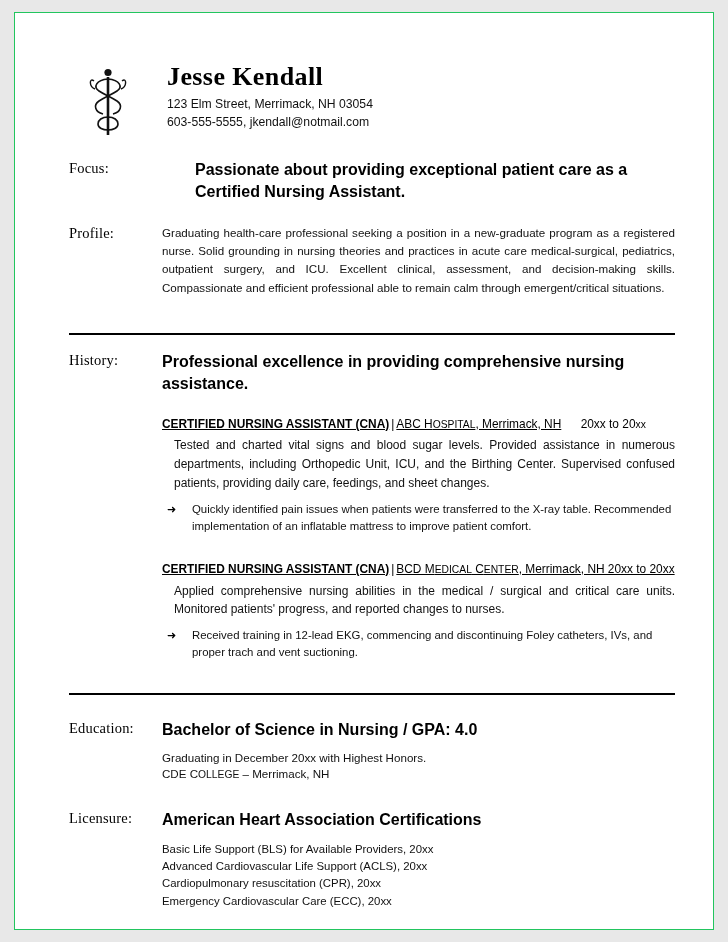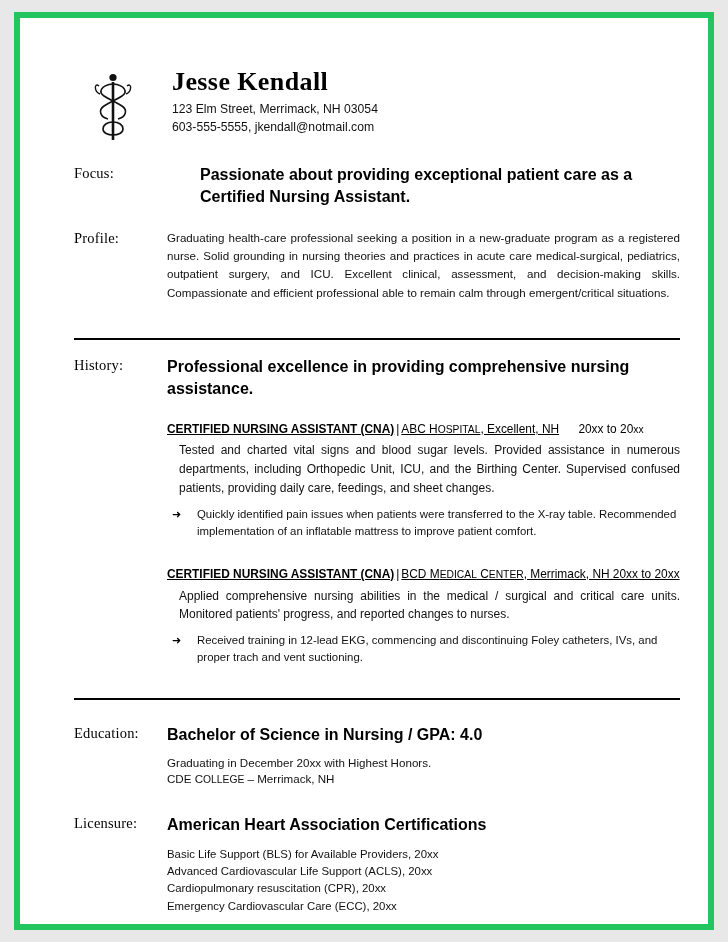--- a/index.html
+++ b/index.html
@@ -13,21 +13,21 @@
     font-family: "Liberation Sans", sans-serif;
     -webkit-font-smoothing: antialiased;
   }
   .page {
     position: absolute;
     left: 14px;
     top: 12px;
     width: 700px;
     height: 918px;
     background: #ffffff;
-    border: 6px solid #22c55e;
+    border: 1px solid #22c55e;
     box-sizing: border-box;
     overflow: hidden;
   }
   .inner {
     position: absolute;
     left: 54px;
     top: 38px;
     width: 606px;
   }
 
@@ -212,21 +212,21 @@
 
     <div class="row" style="margin-top:16px;justify-content:center;">
       <div class="label-col">
         <span class="lbl">History:</span>
       </div>
       <div class="body-col">
         <div class="strong-line">Professional excellence in providing comprehensive nursing assistance.</div>
 
         <div style="margin-top:20px;">
           <div class="job-title">
-            <span class="role">CERTIFIED NURSING ASSISTANT (CNA)</span><span class="sep">|</span><span class="employer"><span>ABC H</span><span class="sc">OSPITAL</span><span>, Excellent, NH</span></span>
+            <span class="role">CERTIFIED NURSING ASSISTANT (CNA)</span><span class="sep">|</span><span class="employer"><span>ABC H</span><span class="sc">OSPITAL</span><span>, Merrimack, NH</span></span>
             <span style="padding-left:16px;"><span>20xx to 20</span><span class="sc">xx</span></span>
           </div>
           <div class="job-desc">Tested and charted vital signs and blood sugar levels. Provided assistance in numerous departments, including Orthopedic Unit, ICU, and the Birthing Center. Supervised confused patients, providing daily care, feedings, and sheet changes.</div>
           <div class="bullet">
             <div class="arrow">➜</div>
             <div class="btext">Quickly identified pain issues when patients were transferred to the X-ray table. Recommended implementation of an inflatable mattress to improve patient comfort.</div>
           </div>
         </div>
 
         <div style="margin-top:26px;">

